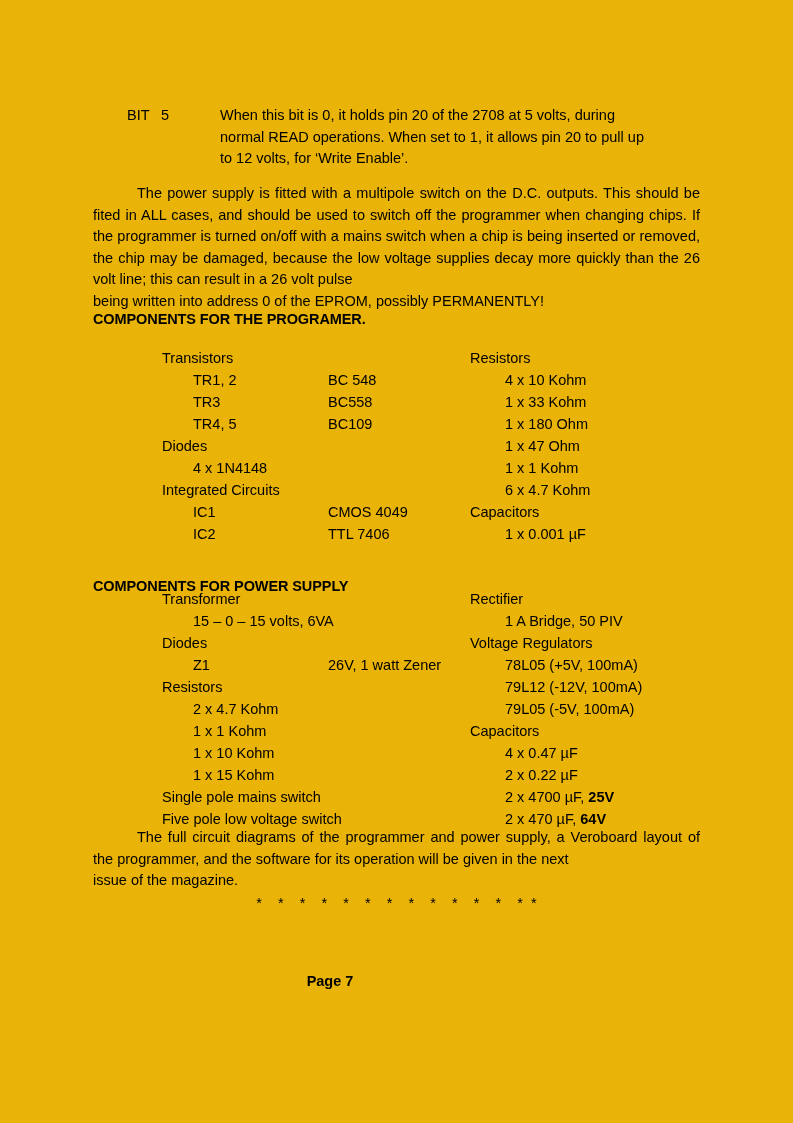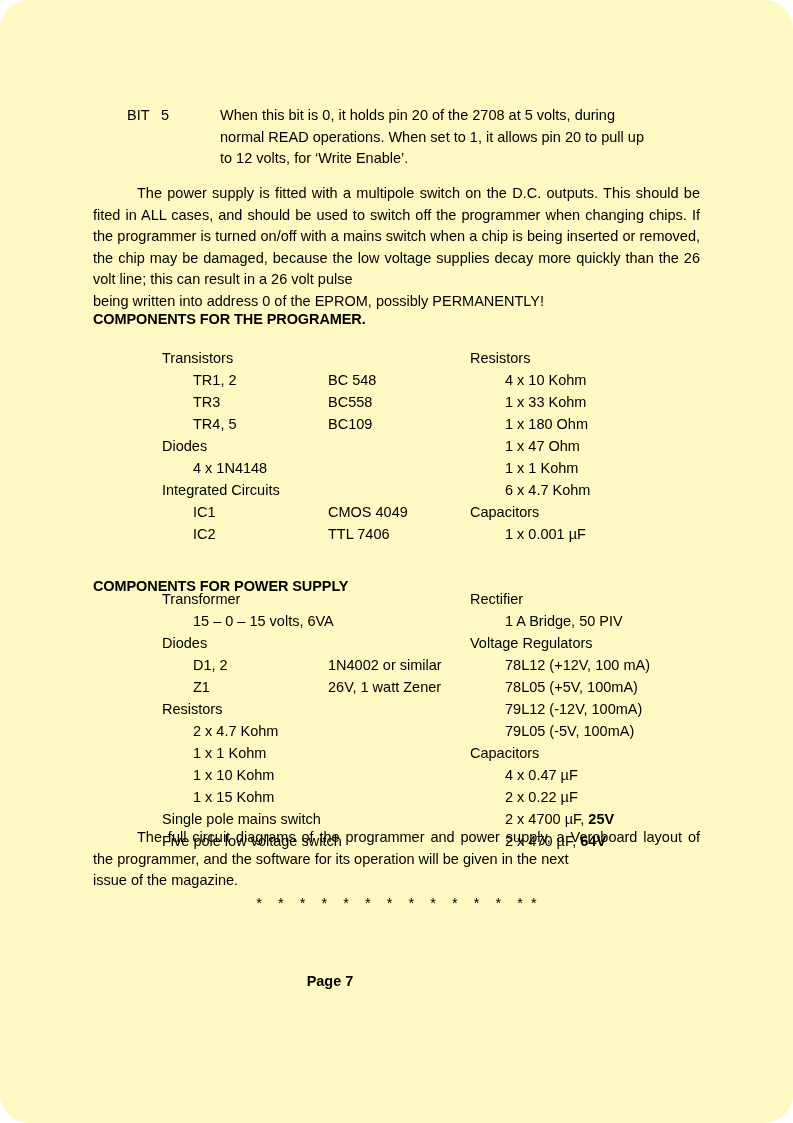--- a/index.html
+++ b/index.html
@@ -15,22 +15,21 @@
     font-family: "Liberation Sans", sans-serif;
     color: #000000;
     overflow: hidden;
   }
 
   .page {
     position: absolute;
     left: 0; top: 0;
     width: 793px;
     height: 1123px;
-    background: #fef9c3;
-    border-radius: 29px;
+    background: #eab308;
   }
 
   
   .bit-block {
     position: absolute;
     left: 93px;
     top: 105px;
     width: 607px;
     font-size: 14.5px;
     line-height: 21.5px;
@@ -238,25 +237,20 @@
       </div>
       <div class="comp-row">
         <span class="col-a sub">15 – 0 – 15 volts, 6VA</span>
         <span class="col-c sub">1 A Bridge, 50 PIV</span>
       </div>
       <div class="comp-row">
         <span class="col-a">Diodes</span>
         <span class="col-c">Voltage Regulators</span>
       </div>
       <div class="comp-row">
-        <span class="col-a sub">D1, 2</span>
-        <span class="col-b">1N4002 or similar</span>
-        <span class="col-c sub">78L12 (+12V, 100 mA)</span>
-      </div>
-      <div class="comp-row">
         <span class="col-a sub">Z1</span>
         <span class="col-b">26V, 1 watt Zener</span>
         <span class="col-c sub">78L05 (+5V, 100mA)</span>
       </div>
       <div class="comp-row">
         <span class="col-a">Resistors</span>
         <span class="col-c sub">79L12 (-12V, 100mA)</span>
       </div>
       <div class="comp-row">
         <span class="col-a sub">2 x 4.7 Kohm</span>

